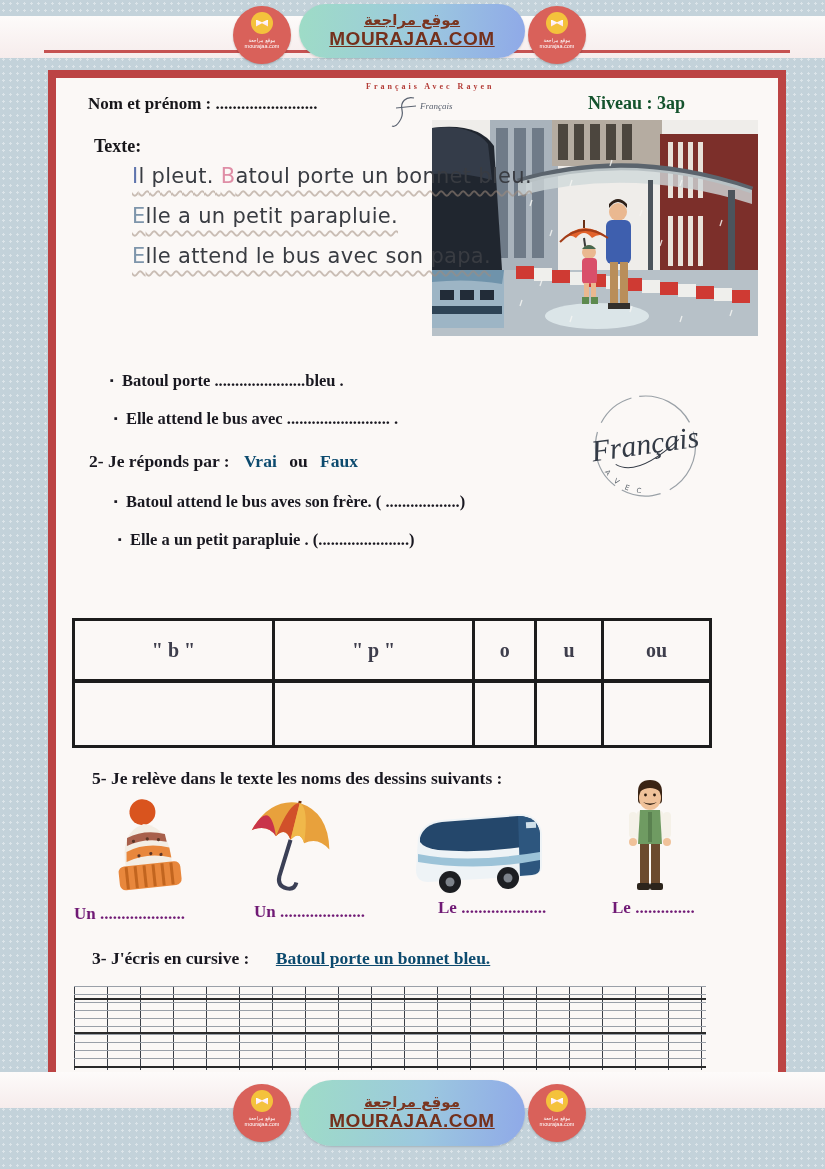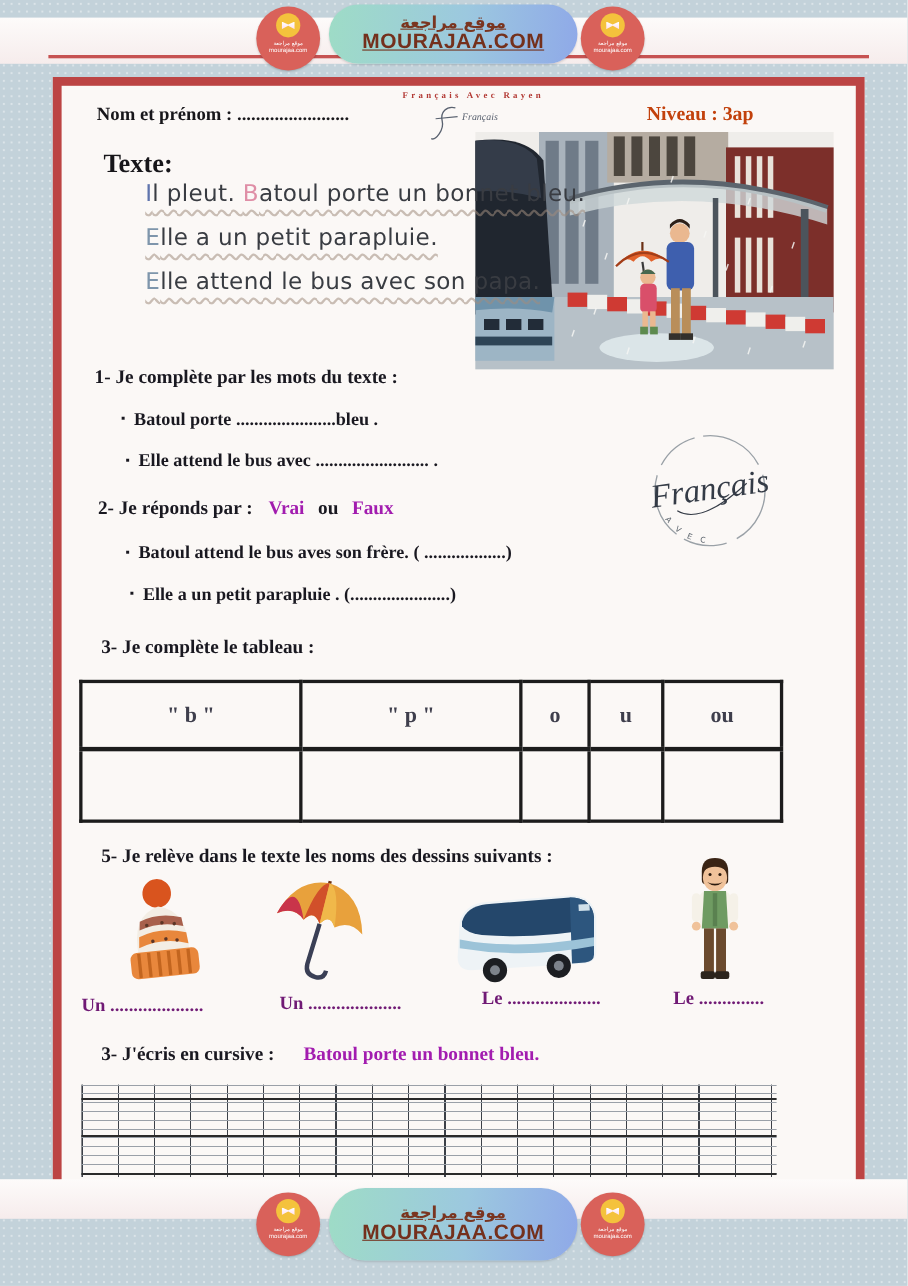--- a/index.html
+++ b/index.html
@@ -38,33 +38,33 @@
   .badge .t2{font-family:"Liberation Sans",sans-serif;font-size:5.5px;color:#fff;line-height:1.1;}
 
   
   .page{
     left:48px;top:70px;width:722px;height:1000px;
     border:8px solid #bc4444;background:#fbf8f6;
   }
   .serifb{font-weight:bold;color:#17161a;}
 
   .brand-small{font-size:8px;letter-spacing:3px;color:#b33a35;font-weight:bold;white-space:nowrap;}
-  .niveau{font-size:18px;font-weight:bold;color:#c2410c;}
+  .niveau{font-size:18px;font-weight:bold;color:#14532d;}
   .nameline{font-size:17px;text-align:center;}
 
   .hand{font-family:"DejaVu Sans",sans-serif;font-size:21px;color:#393c42;letter-spacing:.3px;
         text-decoration:underline wavy rgba(160,140,125,.55) 1.5px;text-underline-offset:7px;white-space:nowrap;}
   .cap-blue{color:#5f74ad;}
   .cap-pink{color:#df8ea6;}
   .cap-steel{color:#7e95ab;}
 
   .qtitle{font-size:17.5px;font-weight:bold;color:#191820;white-space:nowrap;}
   .qitem{font-size:16.5px;font-weight:bold;color:#191820;white-space:nowrap;}
   .qitem .bullet{font-size:11px;vertical-align:2px;margin-right:8px;}
-  .maroon{color:#a21caf;text-align:right;}
+  .maroon{color:#0c4a6e;text-align:right;}
 
   table.t3{border-collapse:collapse;width:640px;}
   table.t3 th{border:3px solid #1c1c1c;height:56px;font-size:20px;color:#3e3e4c;font-weight:bold;}
   table.t3 td{border:3px solid #1c1c1c;border-top:4px solid #1c1c1c;height:60px;}
 
   .q4label{font-size:17px;font-weight:bold;color:#701a75;white-space:nowrap;}
 
   .grid{
     left:18px;top:908px;width:632px;height:84px;
     background-image:
@@ -207,26 +207,25 @@
         <line x1="180" y1="40" x2="178" y2="46"></line>
       <line x1="90" y1="180" x2="88" y2="186"></line>
         <line x1="140" y1="196" x2="138" y2="202"></line>
         <line x1="200" y1="186" x2="198" y2="192"></line>
       <line x1="250" y1="196" x2="248" y2="202"></line>
         <line x1="300" y1="190" x2="298" y2="196"></line>
         <line x1="110" y1="160" x2="108" y2="166"></line>
     </g>
   </svg>
 
-  <div class="abs serifb" style="left:38px;top:58px;font-size:24px;">Texte:</div>
+  <div class="abs serifb" style="left:38px;top:58px;font-size:18px;">Texte:</div>
   <div class="abs hand" style="left:76px;top:86px;"><span class="cap-blue">I</span><span>l pleut. </span><span class="cap-pink">B</span><span>atoul porte un bonnet bleu.</span></div>
   <div class="abs hand" style="left:76px;top:166px;"><span class="cap-steel">E</span><span>lle attend le bus avec son papa.</span></div>
   <div class="abs hand" style="left:76px;top:126px;"><span class="cap-steel">E</span><span>lle a un petit  parapluie.</span></div>
 
-  <div class="abs qtitle" style="left:30px;top:254px;">1- Je complète par les mots du texte :</div>
   <div class="abs qitem" style="left:58px;top:331px;"><span class="bullet">▪</span><span>Elle attend le bus avec ......................... .</span></div>
   <div class="abs qitem" style="left:54px;top:293px;"><span class="bullet">▪</span><span>Batoul porte ......................bleu .</span></div>
 
   <div class="abs qtitle" style="left:33px;top:373px;">
     <span>2-  Je réponds par :</span>
     <span class="maroon" style="margin-left:10px;">Vrai</span>
     <span style="margin-left:8px;">ou</span>
     <span class="maroon" style="margin-left:8px;">Faux</span>
   </div>
   <div class="abs qitem" style="left:58px;top:414px;"><span class="bullet">▪</span><span>Batoul attend le bus aves son frère.  ( ..................)</span></div>
@@ -237,21 +236,20 @@
       <circle cx="70" cy="66" r="50" fill="none" stroke="#9aa1a7" stroke-width="1.2" stroke-dasharray="60 10 40 8"></circle>
       <defs>
           <path id="arc" d="M26,86 A48,48 0 0,0 64,113"></path>
         </defs>
       <text font-family="DejaVu Sans, sans-serif" font-size="7" fill="#5e666e" letter-spacing="3"><textPath href="#arc">A V E C   R A Y E N</textPath></text>
       <text x="70" y="74" text-anchor="middle" font-family="Liberation Serif, serif" font-style="italic" font-size="30" fill="#343b46">Français</text>
       <path d="M38,80 Q58,96 104,64" fill="none" stroke="#343b46" stroke-width="1"></path>
     </g>
   </svg>
 
-  <div class="abs qtitle" style="left:36px;top:500px;">3- Je complète le tableau :</div>
   <table class="t3 abs" style="left:16px;top:540px;">
     <tbody>
         <tr>
       <th>" b "</th>
       <th>" p "</th>
       <th>o</th>
       <th>u</th>
       <th>ou</th>
     </tr>
     <tr>
@@ -337,21 +335,21 @@
     <rect x="38" y="105" width="13" height="7" rx="2" fill="#2c241c"></rect>
   </svg>
 
   <div class="abs q4label" style="left:18px;top:826px;">Un ....................</div>
   <div class="abs q4label" style="left:198px;top:824px;">Un ....................</div>
   <div class="abs q4label" style="left:382px;top:820px;">Le ....................</div>
   <div class="abs q4label" style="left:556px;top:820px;">Le ..............</div>
 
   <div class="abs qtitle" style="left:36px;top:870px;">
     <span>3-  J'écris en cursive :</span>
-    <span class="maroon" style="margin-left:22px;">Batoul porte un bonnet bleu.</span>
+    <span class="maroon" style="margin-left:22px;text-decoration:underline;">Batoul porte un bonnet bleu.</span>
   </div>
 
   <div class="abs grid"></div>
 
 </div>
 
 <div class="abs band bottom"></div>
 
 <div class="abs pill" style="top:1080px;height:66px;border-radius:33px;">
   <span class="ar">موقع مراجعة</span>

